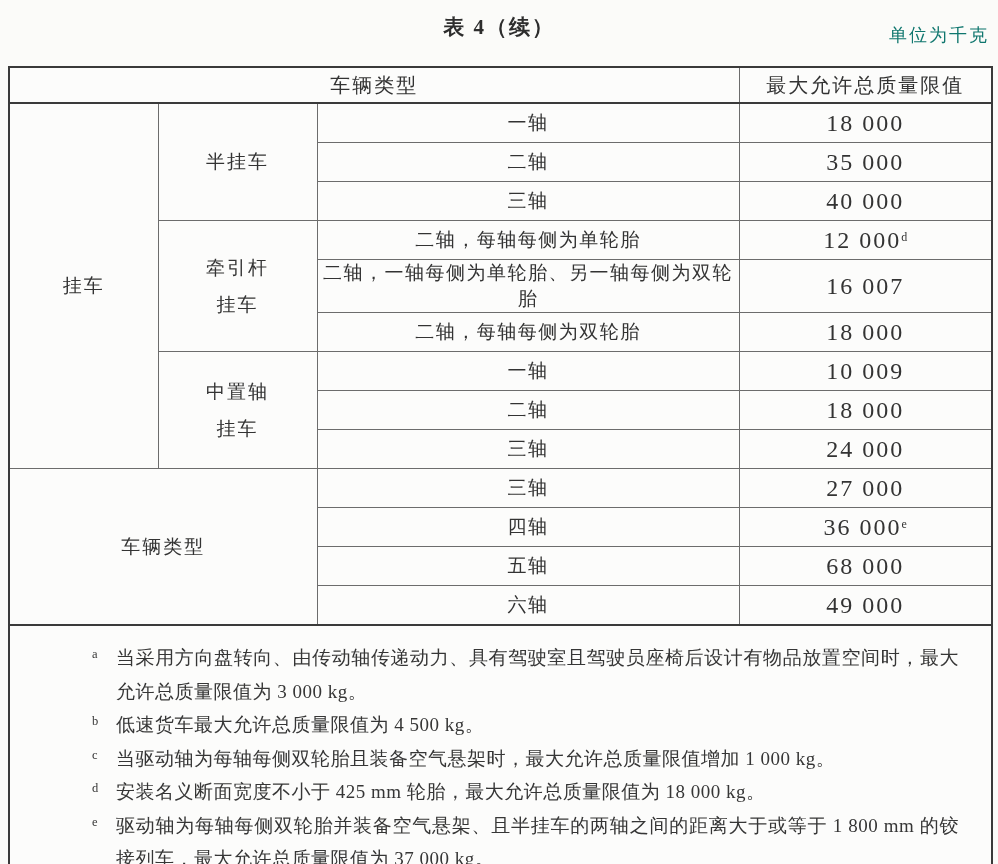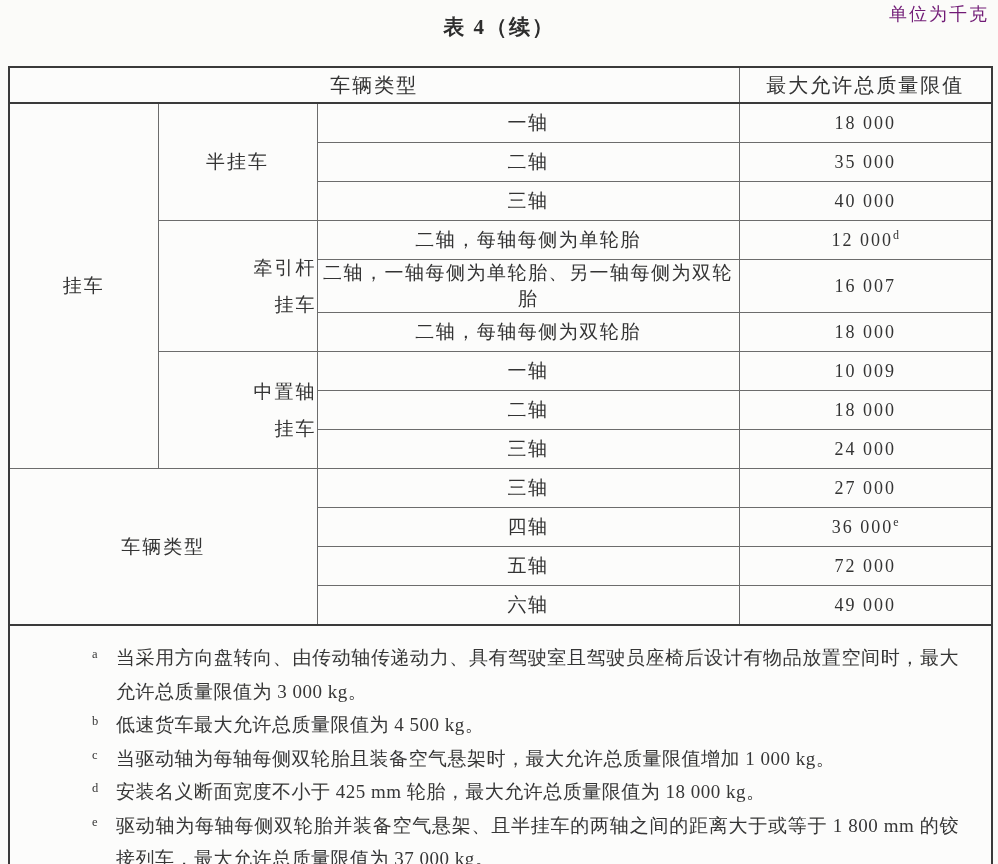--- a/index.html
+++ b/index.html
@@ -11,22 +11,22 @@
   }
   .page { position:relative; width:998px; height:864px; overflow:hidden; }
 
   
   .titlebar { position:relative; height:80px; }
   .doc-title {
     position:absolute; left:0; right:0; top:13px;
     text-align:center; font-weight:bold; font-size:21px; letter-spacing:2px; color:#2d2d2d;
   }
   .unit-label {
-    position:absolute; right:9px; top:2px;
-    font-size:18px; letter-spacing:2px; color:#701a75;text-align:center;
+    position:absolute; right:9px; top:23px;
+    font-size:18px; letter-spacing:2px; color:#0f766e;text-align:center;
   }
 
   
   table.limits {
     position:absolute; top:66px; left:8px;
     width:983px; border-collapse:collapse; table-layout:fixed;
     border:2px solid #3a3a3a;
     background:#fcfcfb;
   }
   .limits th, .limits td {
@@ -35,23 +35,23 @@
     font-weight:normal; font-size:19px; color:#333;
     padding:0;
     margin-left:13px;
   }
   .limits thead th {
     height:34px; font-size:20px; letter-spacing:2px;
     border-bottom:2px solid #3a3a3a;
   }
   .limits tbody td { height:38px; letter-spacing:2px; }
   .limits td.axle { letter-spacing:1.5px; }
-  .num { font-size:18px; letter-spacing:2px; }
+  .num { font-size:24px; letter-spacing:2px; }
   sup.val-sup { font-size:12px; letter-spacing:0; }
-  .group-line { display:block; line-height:37px;text-align:right; }
+  .group-line { display:block; line-height:37px; }
 
   
   td.fnotes-cell {
     border-top:2px solid #3a3a3a;
     height:247px; vertical-align:top;
     padding:15px 0 0 0;
     text-align:left;
   }
   .footnote {
     position:relative;
@@ -139,21 +139,21 @@
         <td colspan="2" rowspan="4">车辆类型</td>
         <td class="axle">三轴</td>
         <td><span class="num">27 000</span><sup class="val-sup"></sup></td>
       </tr>
       <tr>
         <td class="axle">四轴</td>
         <td><span class="num">36 000</span><sup class="val-sup">e</sup></td>
       </tr>
       <tr>
         <td class="axle">五轴</td>
-        <td><span class="num">72 000</span><sup class="val-sup"></sup></td>
+        <td><span class="num">68 000</span><sup class="val-sup"></sup></td>
       </tr>
       <tr>
         <td class="axle">六轴</td>
         <td><span class="num">49 000</span><sup class="val-sup"></sup></td>
       </tr>
       <tr>
         <td colspan="4" class="fnotes-cell">
           <div class="footnote">
             <span class="fn-marker">a</span><span>当采用方向盘转向、由传动轴传递动力、具有驾驶室且驾驶员座椅后设计有物品放置空间时，最大允许总质量限值为 3 000 kg。</span>
           </div>

